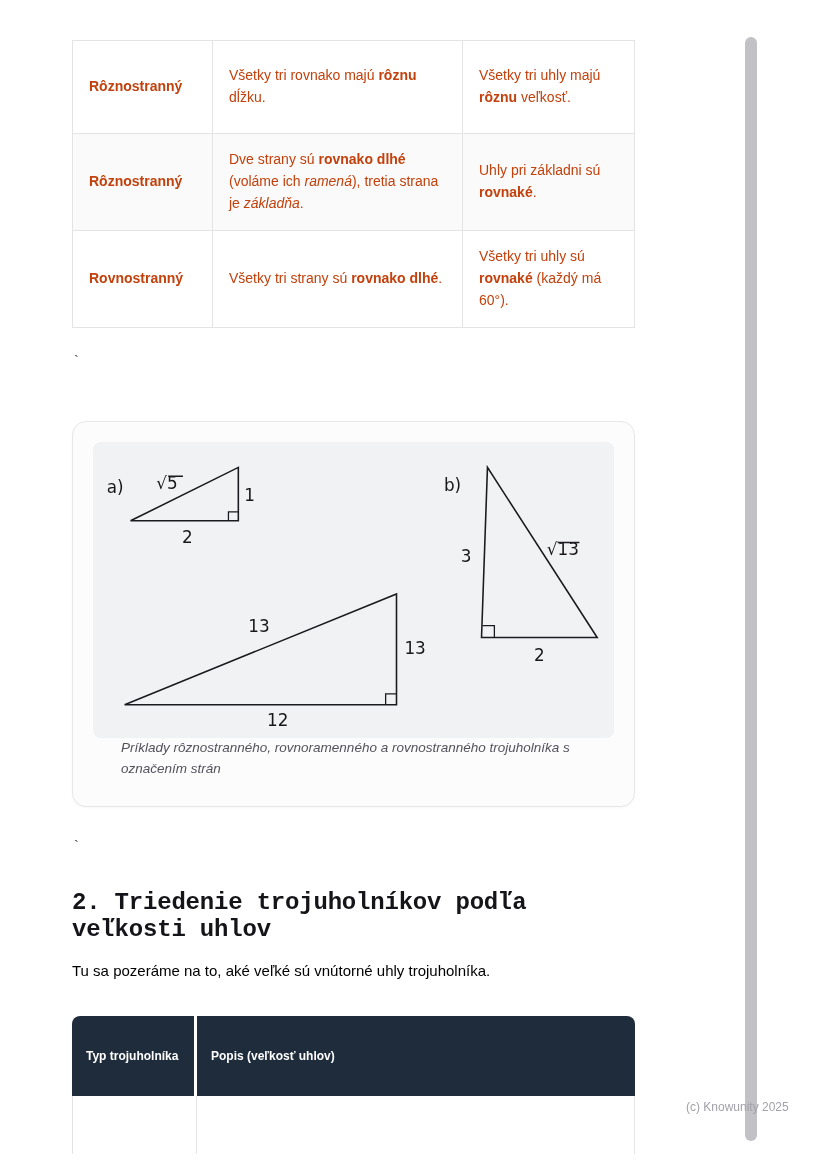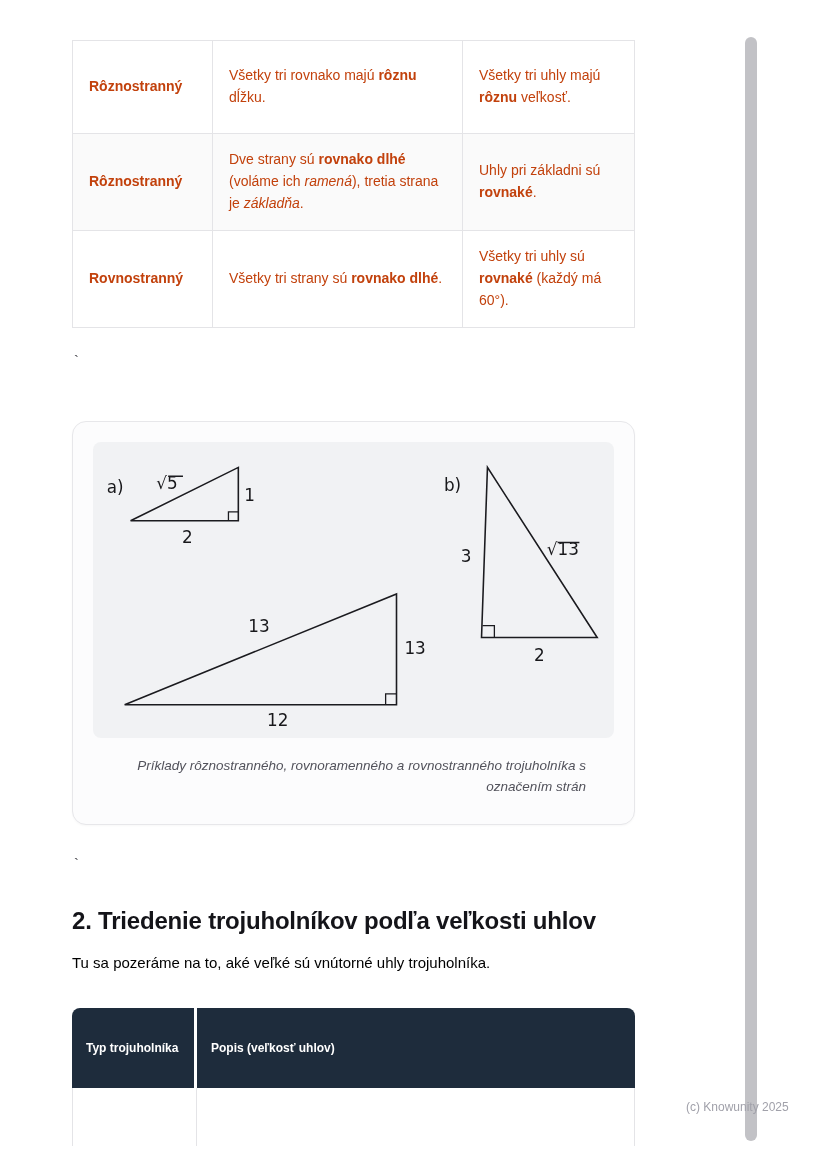--- a/index.html
+++ b/index.html
@@ -43,26 +43,26 @@
     padding:20px 20px 26px;
     box-shadow:0 1px 2px rgba(0,0,0,0.03);
   }
   .figure-image { background:var(--figure-bg,#f1f2f4); border-radius:8px; height:296px; overflow:hidden; }
   .fig-svg { width:100%; height:296px; display:block; }
   .tri { fill:none; stroke:#1b1b1f; stroke-width:1.6; stroke-linejoin:miter; }
   .thin { stroke-width:1.3; }
   .vinc { stroke:#1b1b1f; stroke-width:1.4; }
   .lbl { font-size:17px; fill:#18181b; font-family:"DejaVu Sans", sans-serif; }
   .figure-caption {
-    margin-top:18px; text-align:right; font-style:italic;
+    text-align:left; font-style:italic;
     font-size:13.5px; color:var(--caption,#52525b); line-height:1.55; padding:0 28px;
   }
 
   
-  h2.section-heading { margin-top:32px; font-size:24px; font-weight:700; color:#141419; letter-spacing:-0.2px; }
+  h2.section-heading { margin-top:32px; font-size:24px; font-weight:700; color:#141419; letter-spacing:-0.2px;font-family:Liberation Mono, monospace; }
   p.intro { margin-top:17px; font-size:15px; color:#000000; line-height:1.5; }
 
   
   .t2wrap { margin-top:34px; border-radius:8px 8px 0 0; overflow:hidden; }
   .t2 { border-collapse:separate; border-spacing:0; width:100%; font-size:12px; }
   .t2 th {
     background:var(--table-header-bg,#1e2c3c);
     color:#ffffff; text-align:left; font-weight:bold;
     padding:14px 14px; height:80px; vertical-align:middle; line-height:1.45;
   }

